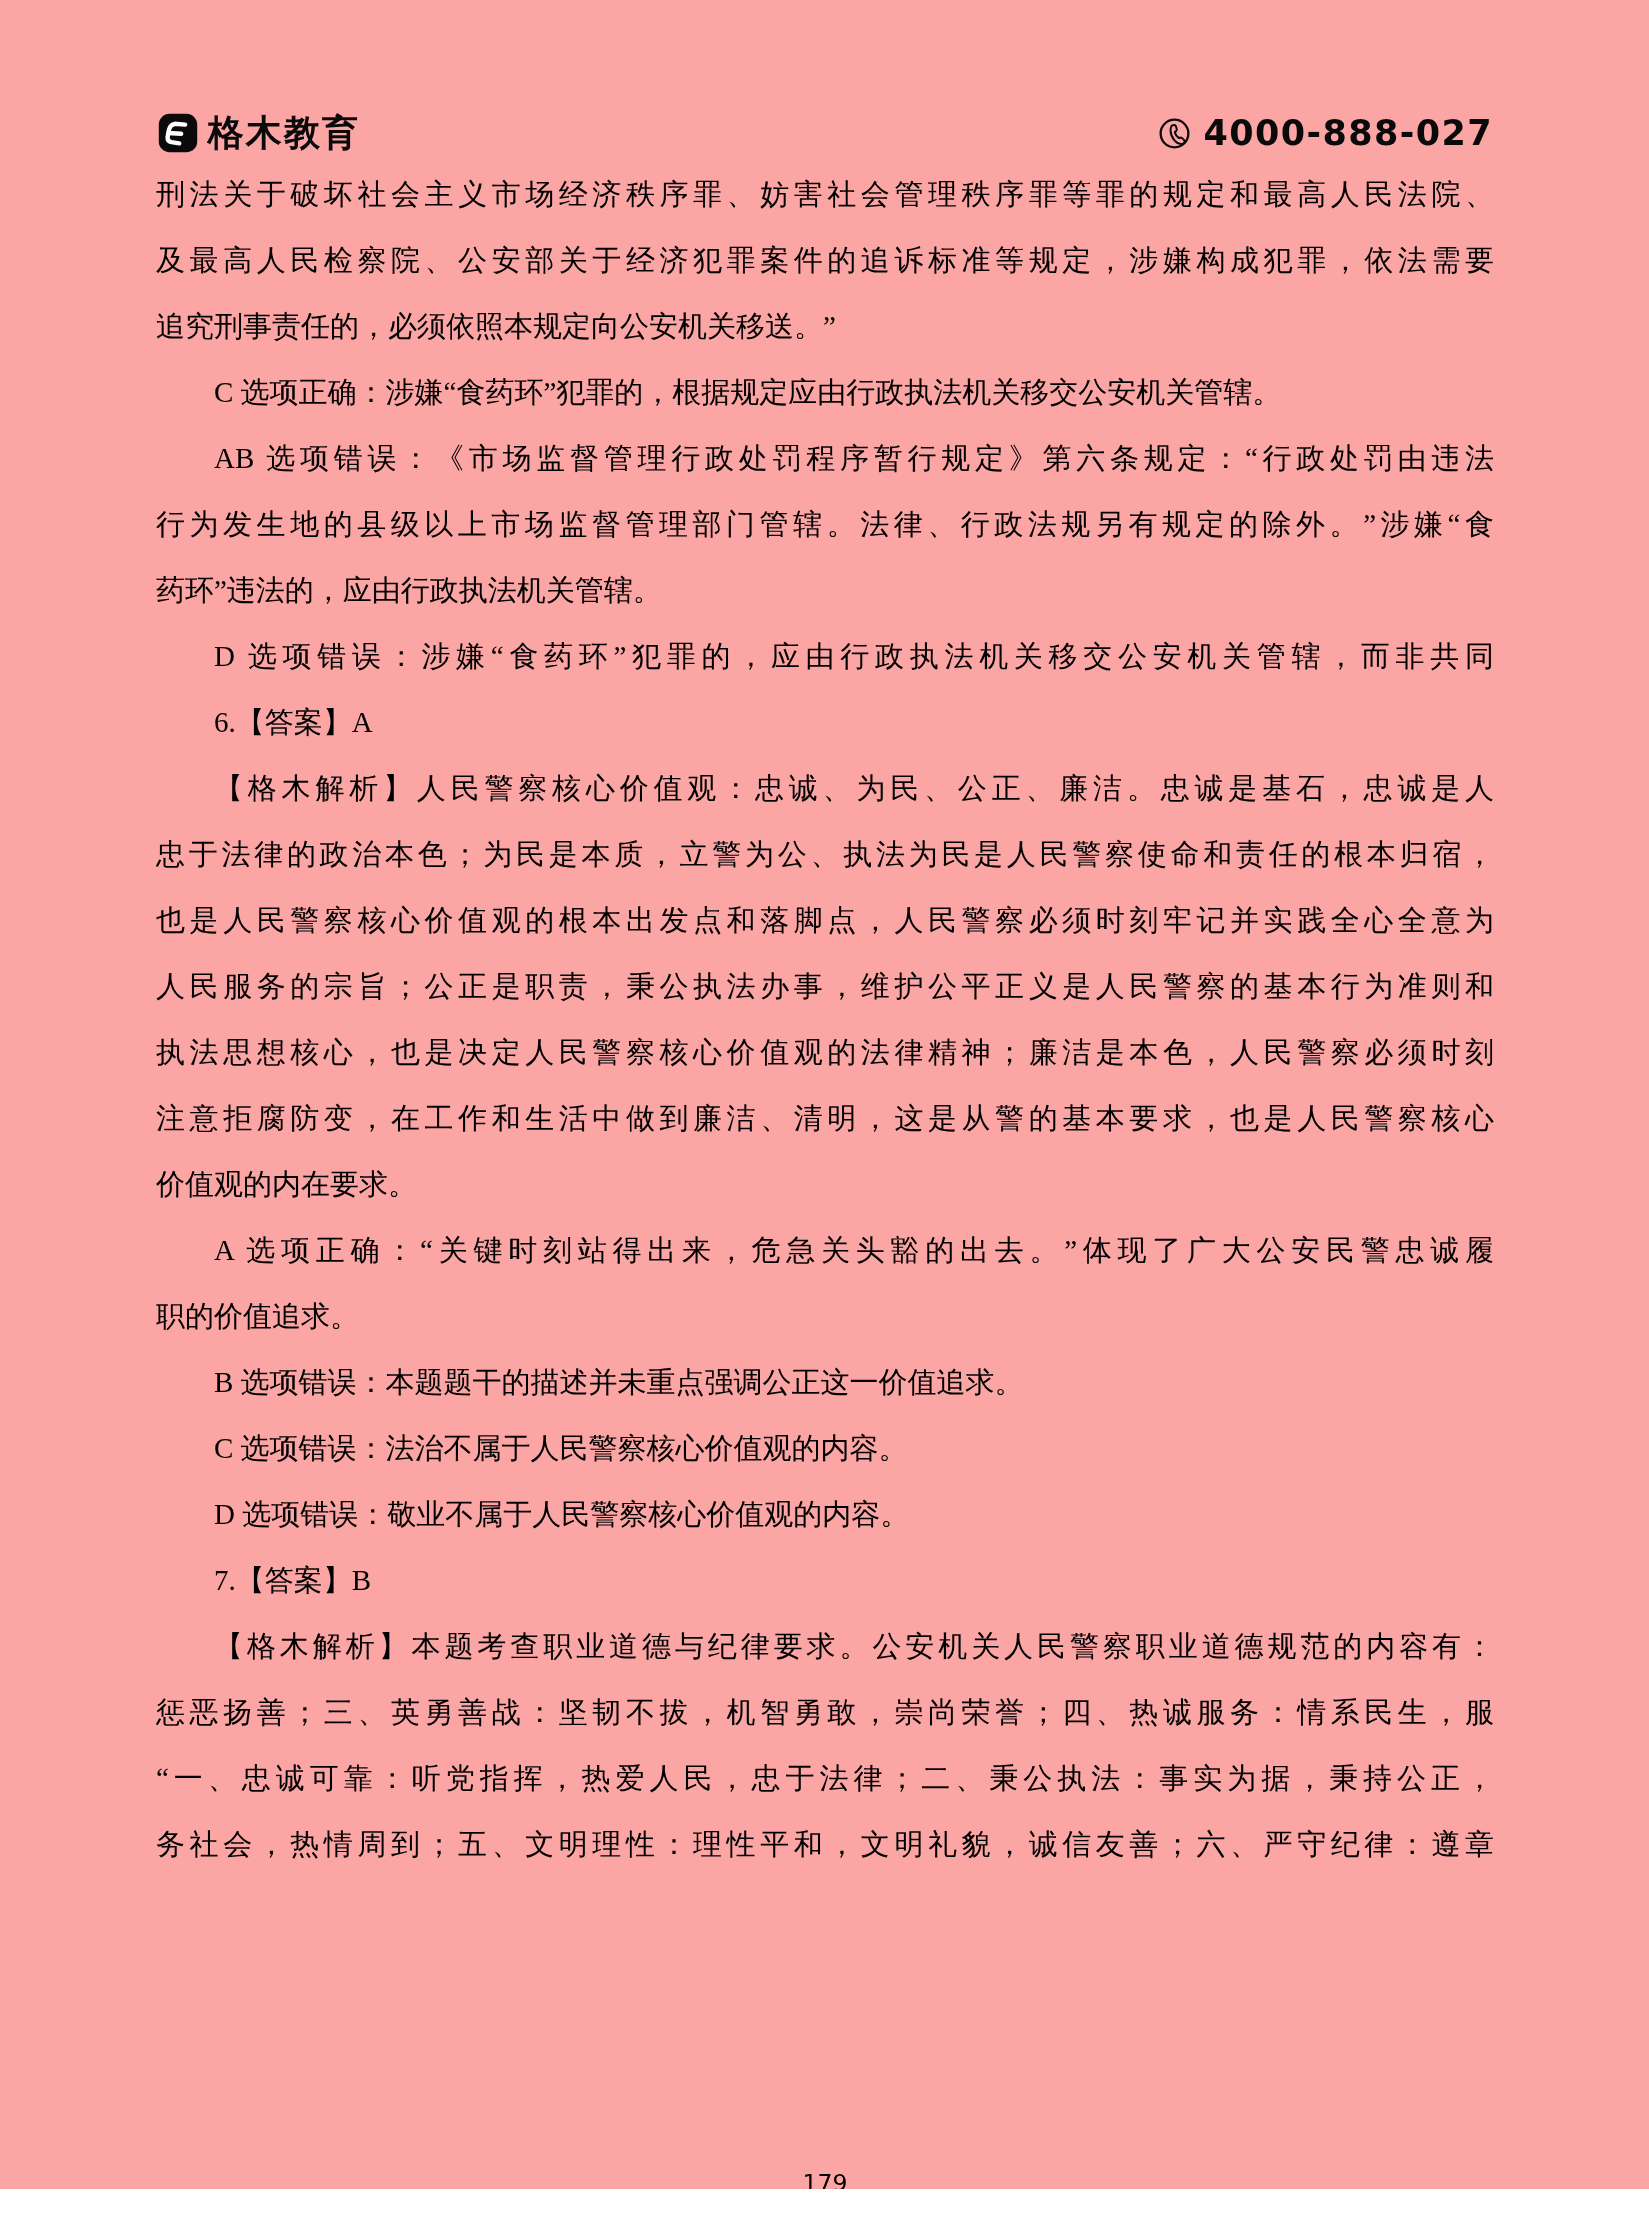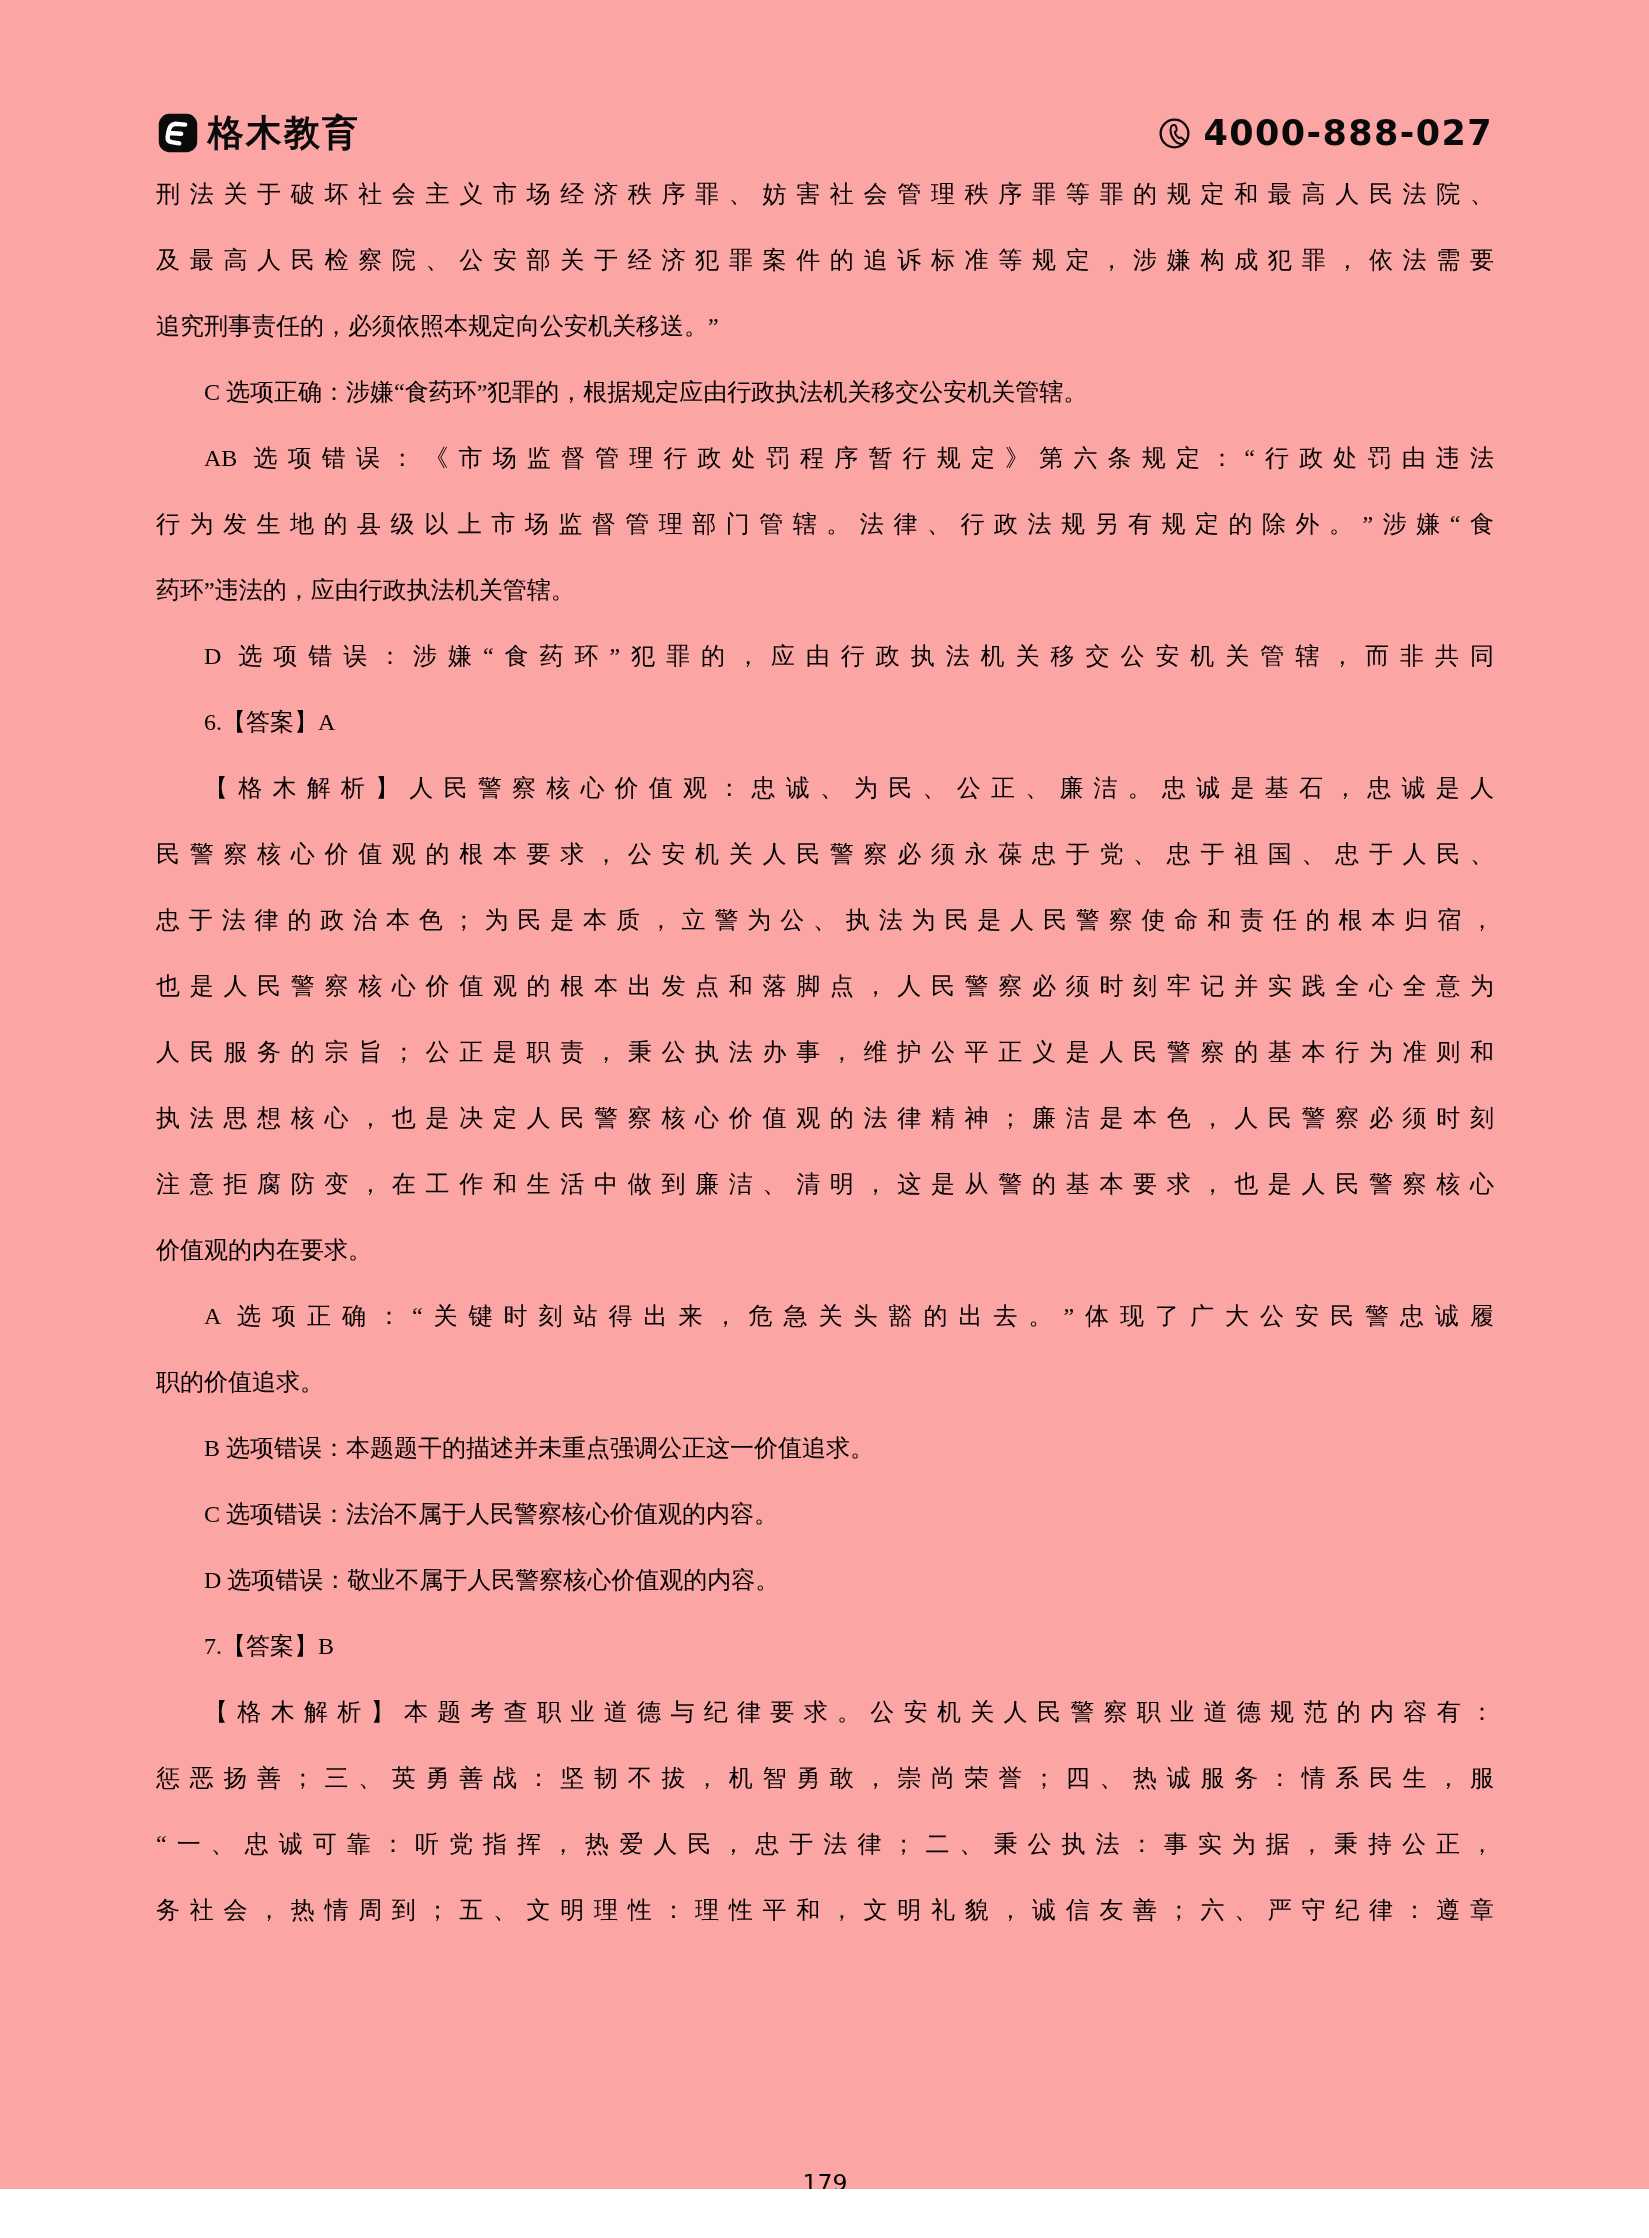--- a/index.html
+++ b/index.html
@@ -45,21 +45,21 @@
   }
 
   
   .content {
     position: absolute;
     top: 161px;
     left: 156px;
     width: 1338px;
   }
   .line {
-    font-size: 24px;
+    font-size: 29px;
     line-height: 66px;
     height: 66px;
     overflow: hidden;
     text-align: justify;
     text-justify: inter-character;
     text-align-last: left;
     white-space: normal;
   }
   .line.full { text-align-last: justify; }
   .line.ind  { text-indent: 2em; }
@@ -109,21 +109,20 @@
     <div class="line full">刑法关于破坏社会主义市场经济秩序罪、妨害社会管理秩序罪等罪的规定和最高人民法院、</div>
     <div class="line full">及最高人民检察院、公安部关于经济犯罪案件的追诉标准等规定，涉嫌构成犯罪，依法需要</div>
     <div class="line">追究刑事责任的，必须依照本规定向公安机关移送。”</div>
     <div class="line ind">C 选项正确：涉嫌“食药环”犯罪的，根据规定应由行政执法机关移交公安机关管辖。</div>
     <div class="line ind full">AB 选项错误：《市场监督管理行政处罚程序暂行规定》第六条规定：“行政处罚由违法</div>
     <div class="line full">行为发生地的县级以上市场监督管理部门管辖。法律、行政法规另有规定的除外。”涉嫌“食</div>
     <div class="line">药环”违法的，应由行政执法机关管辖。</div>
     <div class="line ind full">D 选项错误：涉嫌“食药环”犯罪的，应由行政执法机关移交公安机关管辖，而非共同</div>
     <div class="line ind">6.【答案】A</div>
     <div class="line ind full">【格木解析】人民警察核心价值观：忠诚、为民、公正、廉洁。忠诚是基石，忠诚是人</div>
-    <div class="line full">民警察核心价值观的根本要求，公安机关人民警察必须永葆忠于党、忠于祖国、忠于人民、</div>
     <div class="line full">忠于法律的政治本色；为民是本质，立警为公、执法为民是人民警察使命和责任的根本归宿，</div>
     <div class="line full">也是人民警察核心价值观的根本出发点和落脚点，人民警察必须时刻牢记并实践全心全意为</div>
     <div class="line full">人民服务的宗旨；公正是职责，秉公执法办事，维护公平正义是人民警察的基本行为准则和</div>
     <div class="line full">执法思想核心，也是决定人民警察核心价值观的法律精神；廉洁是本色，人民警察必须时刻</div>
     <div class="line full">注意拒腐防变，在工作和生活中做到廉洁、清明，这是从警的基本要求，也是人民警察核心</div>
     <div class="line">价值观的内在要求。</div>
     <div class="line ind full">A 选项正确：“关键时刻站得出来，危急关头豁的出去。”体现了广大公安民警忠诚履</div>
     <div class="line">职的价值追求。</div>
     <div class="line ind">B 选项错误：本题题干的描述并未重点强调公正这一价值追求。</div>
     <div class="line ind">C 选项错误：法治不属于人民警察核心价值观的内容。</div>

